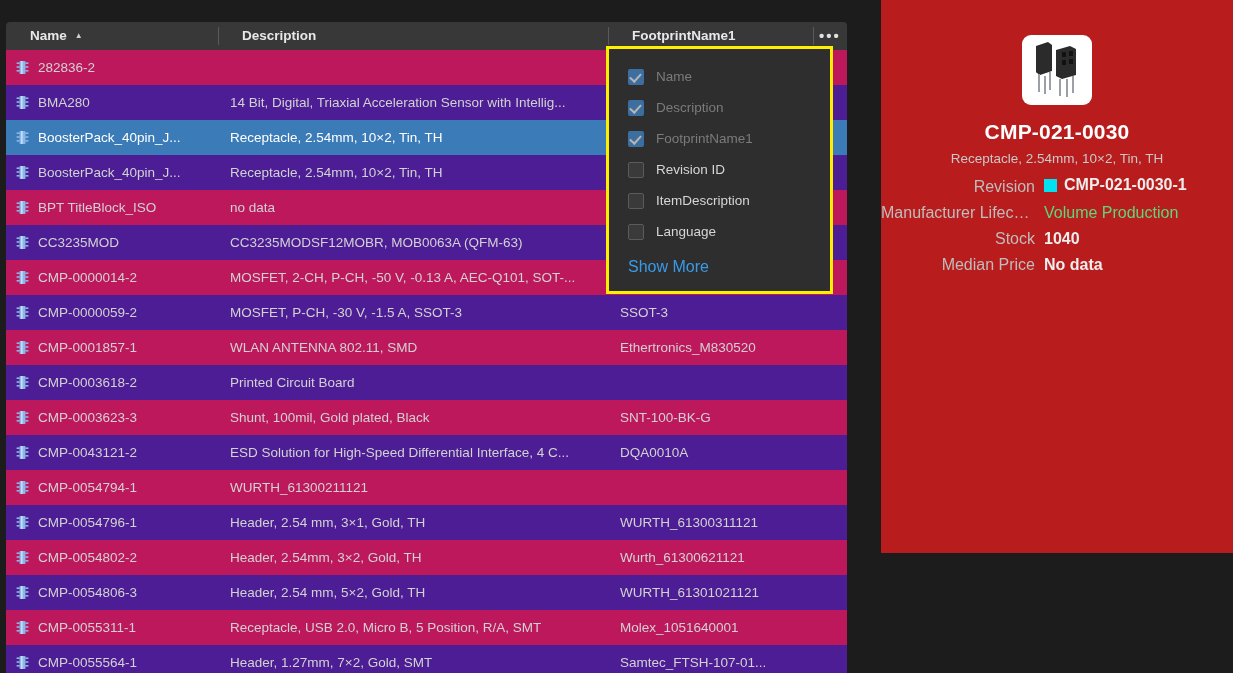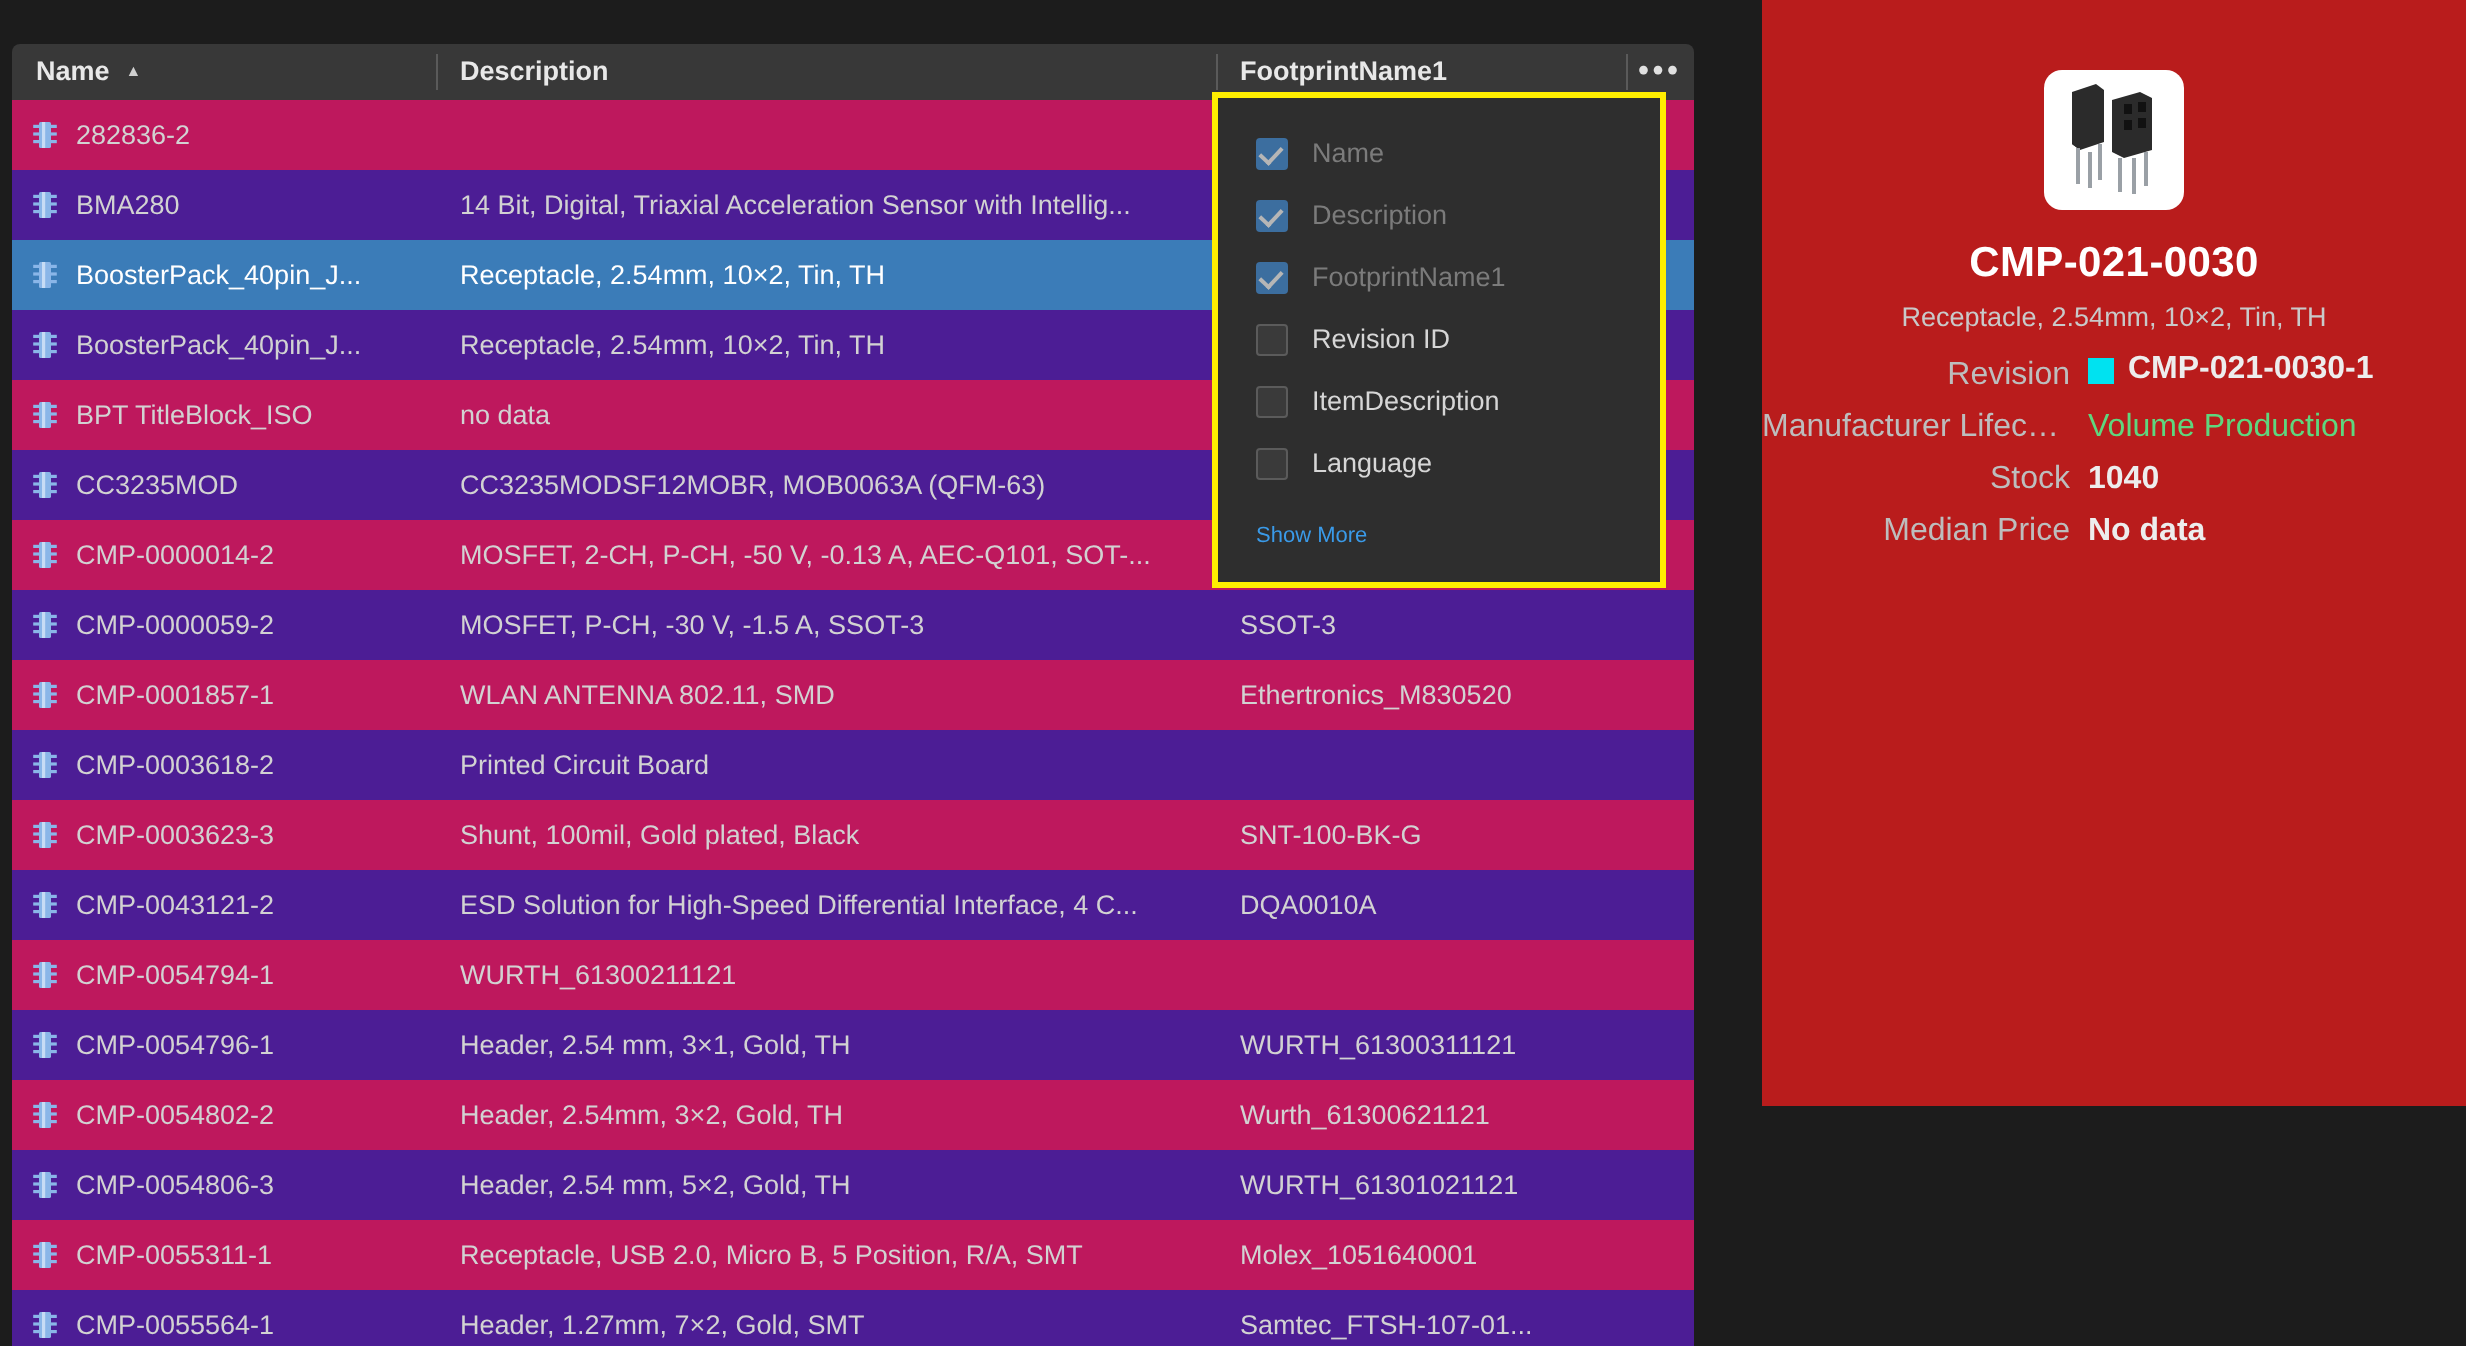--- a/index.html
+++ b/index.html
@@ -19,21 +19,21 @@
   #table-inner { position:absolute; left:6px; top:22px; width:841px; }
 
   .thead {
     display:flex; height:28px; background:#383838;
     border-top-left-radius:4px; border-top-right-radius:4px;
     align-items:center;
   }
   .th {
     font-size:13.5px; font-weight:bold; color:#e8e8e8;
     height:28px; line-height:28px; position:relative;
-    padding-left:12px; white-space:nowrap; overflow:hidden;
+    padding-left:24px; white-space:nowrap; overflow:hidden;
   }
   .th + .th::before {
     content:""; position:absolute; left:0; top:5px; bottom:5px; width:1px;
     background:#5a5a5a;
   }
   .th-name { width:212px; }
   .th-desc { width:390px; }
   .th-fp   { width:205px; }
   .th-more { width:auto; flex:1; display:flex; align-items:center; justify-content:center; padding-left:0; }
   .sort-arrow { display:inline-block; margin-left:8px; font-size:8px; color:#cfcfcf; vertical-align:middle; }
@@ -59,21 +59,21 @@
   .cb-row { display:flex; align-items:center; height:31px; padding-left:19px; gap:12px; cursor:default; }
   .cb { width:16px; height:16px; border-radius:2px; flex:0 0 auto; position:relative; }
   .cb.on  { background:#3c6e9f; }
   .cb.off { background:#3a3a3a; border:1px solid #5b5b5b; }
   .cb.on::after {
     content:""; position:absolute; left:4px; top:2px; width:5px; height:9px;
     border:solid #b6b6b6; border-width:0 2px 2px 0; transform:rotate(43deg);
   }
   .cb-label { font-size:13.5px; color:#d6d6d6; }
   .cb-label.dim { color:#7b7b7b; }
-  .link { color:#3a9ae8; font-size:11px; }
+  .link { color:#3a9ae8; font-size:16px; }
   #dd-showmore { padding-left:19px; margin-top:11px; }
 
   
   #detail {
     position:absolute; left:881px; top:0; width:352px; height:553px;
     background:#b91c1c; overflow:hidden;
   }
   #thumb-wrap { width:100%; display:flex; justify-content:center; padding-top:35px; }
   #thumb {
     width:70px; height:70px; background:#ffffff; border-radius:9px;

